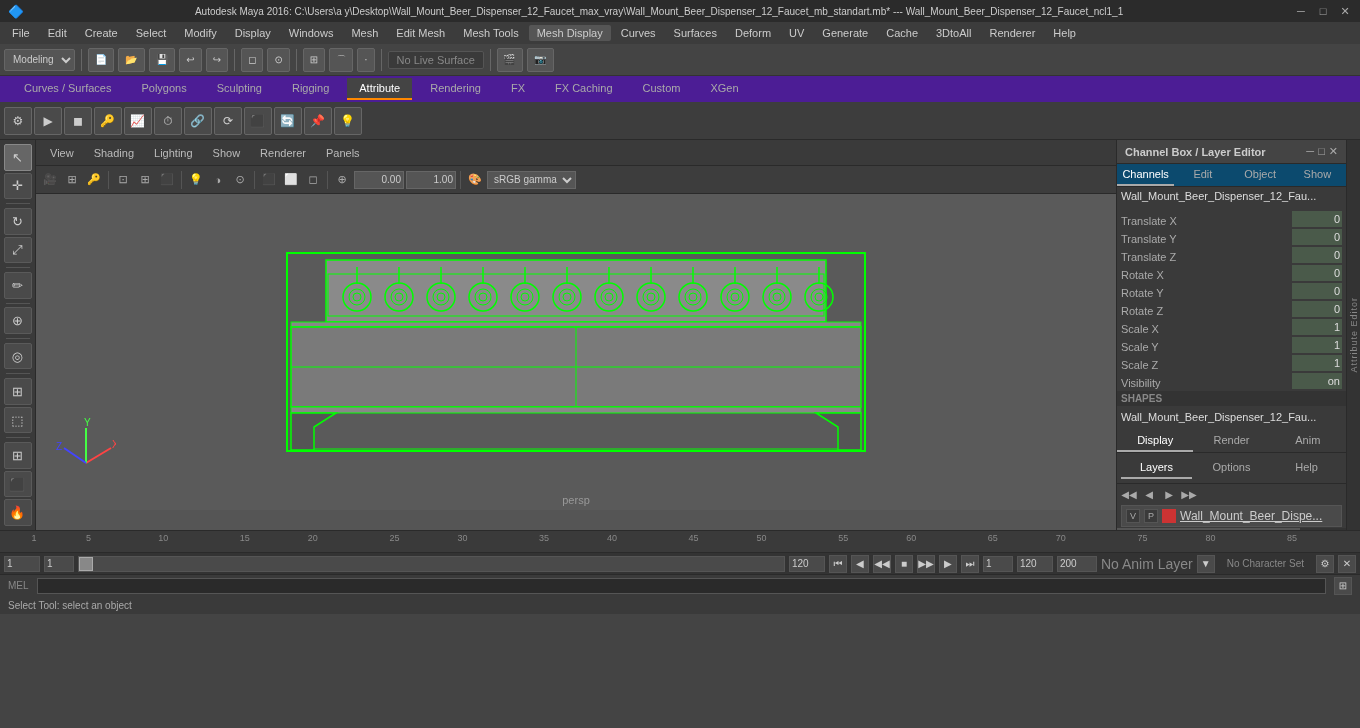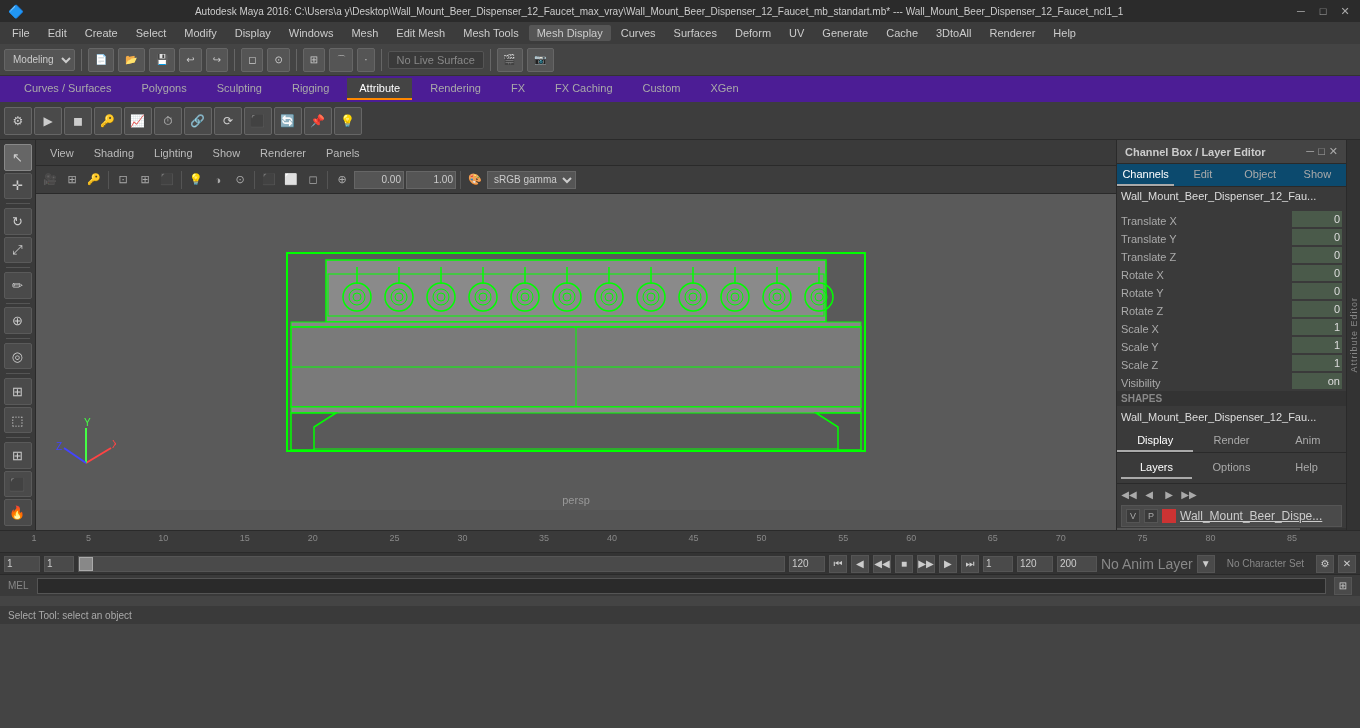--- a/index.html
+++ b/index.html
@@ -975,15 +975,15 @@
     <div class="pb-btn">✕</div>
   </div>
 </div>
 
 <div id="status-bar">
   <span class="status-mel">MEL</span>
   <input class="status-input" type="text" value="" style="">
   <div class="pb-btn">⊞</div>
 </div>
 
-<div style="width:100%; height:18px; background:#3a3a3a; display:flex; align-items:center; padding:0 8px;margin-top:10px;">
+<div style="width:100%; height:18px; background:#3a3a3a; display:flex; align-items:center; padding:0 8px;">
   <span style="color:#aaa; font-size:10px;">Select Tool: select an object</span>
 </div>
 
 </body></html>

